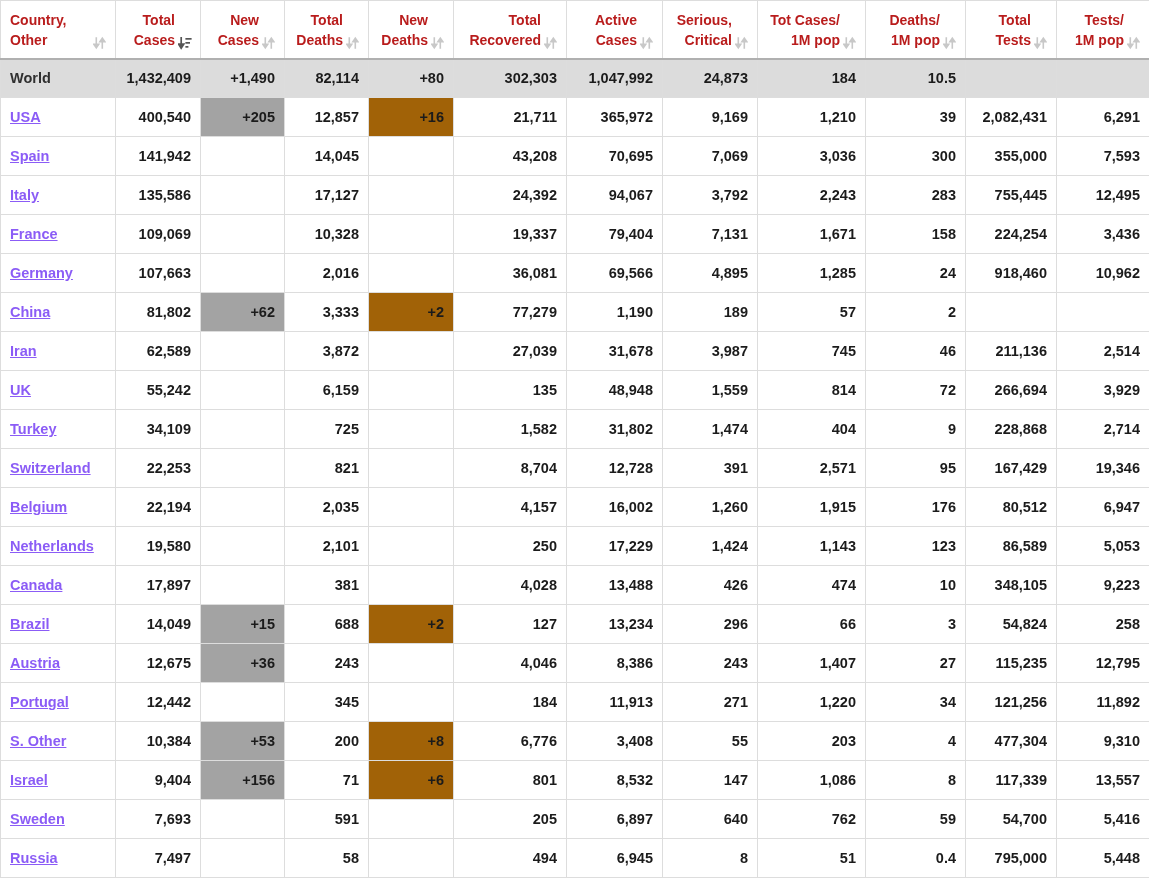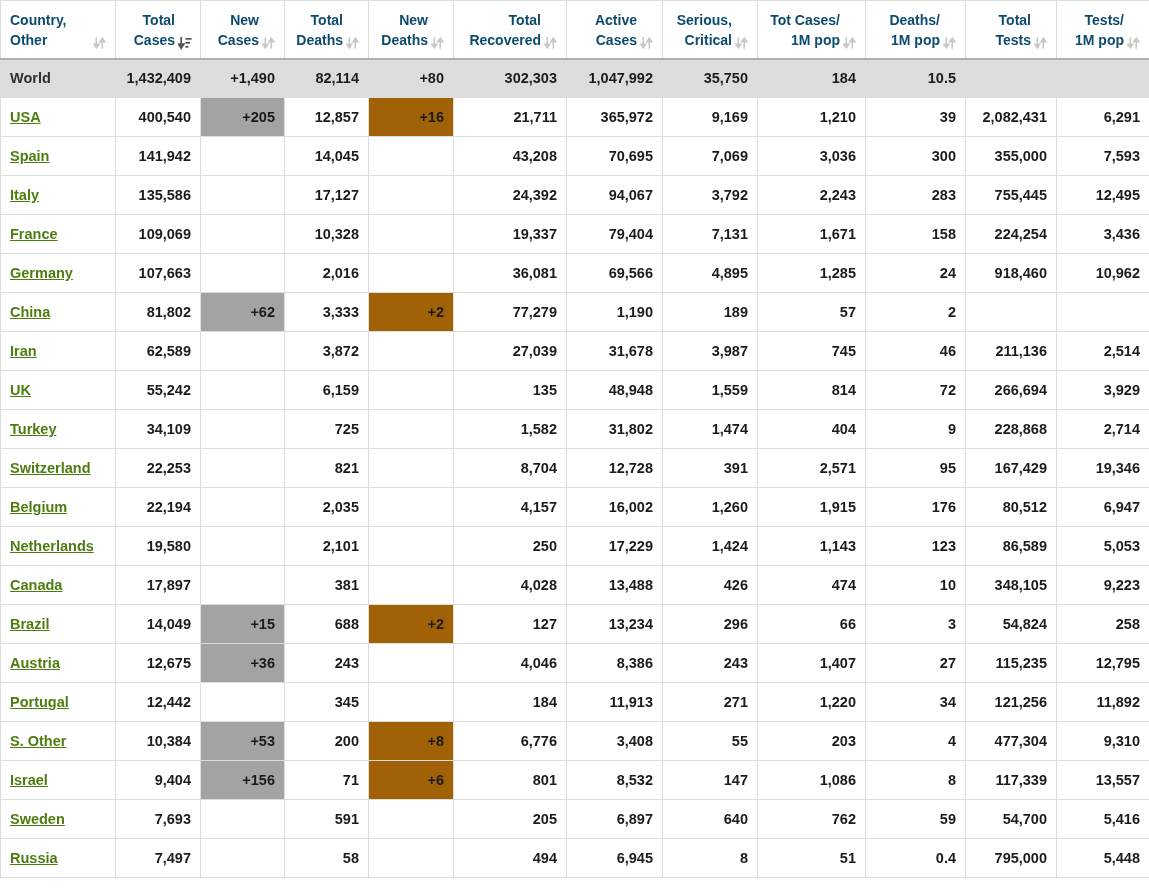--- a/index.html
+++ b/index.html
@@ -18,21 +18,21 @@
     background: #ffffff;
   }
   table.covid-table {
     border-collapse: collapse;
     width: 1149px;
     table-layout: fixed;
     font-size: 14.5px;
   }
   table.covid-table thead th {
     background: #ffffff;
-    color: #0c4a6e;
+    color: #b91c1c;
     font-weight: bold;
     font-size: 14px;
     vertical-align: bottom;
     padding: 9px 9px 7px 9px;
     border-left: 1px solid #dddddd;
     border-right: 1px solid #dddddd;
     border-bottom: 2px solid #b0b0b0;
     border-top: 1px solid #dddddd;
     line-height: 1.45;
     text-align: left;
@@ -64,21 +64,21 @@
     font-size: 14.5px;
     height: 39px;
     vertical-align: middle;
     white-space: nowrap;
   }
   table.covid-table tbody td.country {
     text-align: left;
     font-weight: bold;
   }
   table.covid-table tbody td.country a {
-    color: #4d7c0f;
+    color: #8b5cf6;
     text-decoration: underline;
     font-weight: bold;
     cursor: pointer;
   }
   tr.world-row td {
     background: #dcdcdc;
     font-weight: normal;
     color: #303030;
     border-top: 1px solid #c4c4c4;
     border-bottom: 1px solid #c4c4c4;
@@ -253,21 +253,21 @@
     </thead>
     <tbody>
         <tr class="world-row">
           <td class="country"><span>World</span></td>
           <td class=""><span>1,432,409</span></td>
           <td class=""><span>+1,490</span></td>
           <td class=""><span>82,114</span></td>
           <td class=""><span>+80</span></td>
           <td class=""><span>302,303</span></td>
           <td class=""><span>1,047,992</span></td>
-          <td class=""><span>35,750</span></td>
+          <td class=""><span>24,873</span></td>
           <td class=""><span>184</span></td>
           <td class=""><span>10.5</span></td>
           <td class=""><span></span></td>
           <td class=""><span></span></td>
         </tr>
         <tr class="">
           <td class="country"><a href="#">USA</a></td>
           <td class=""><span>400,540</span></td>
           <td class="newcases-hl"><span>+205</span></td>
           <td class=""><span>12,857</span></td>

